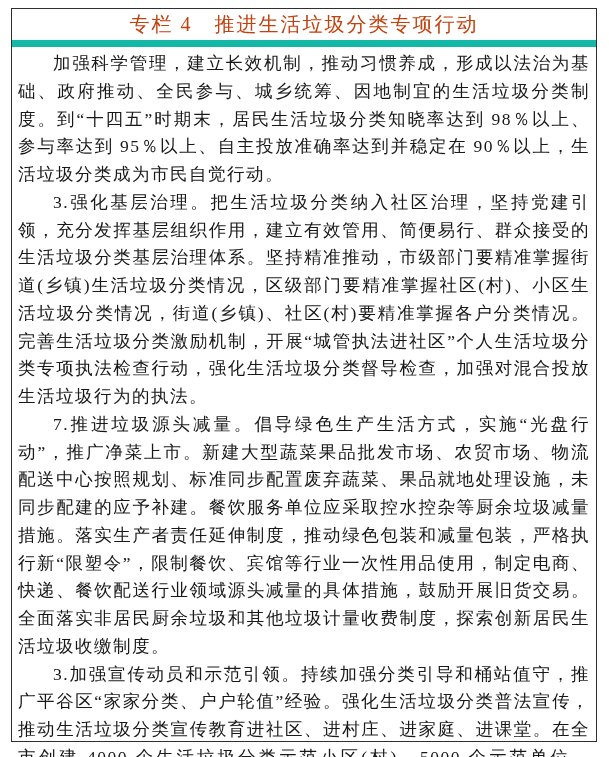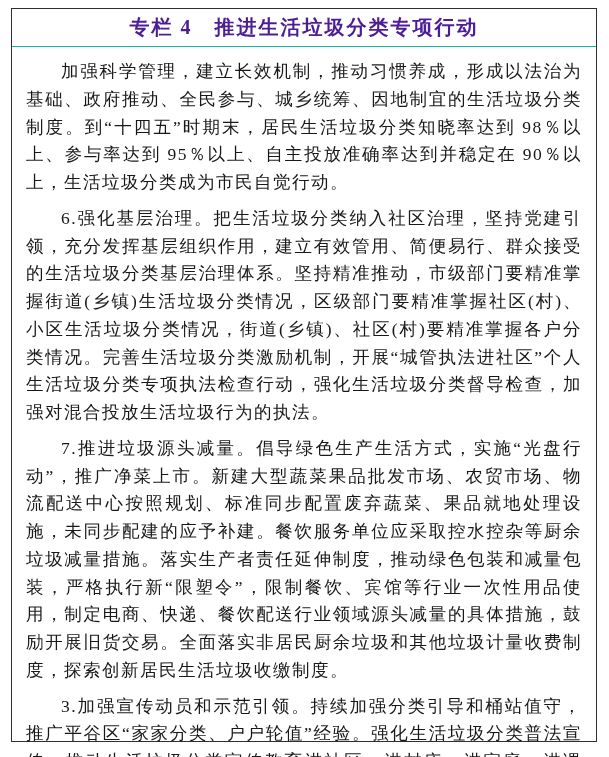--- a/index.html
+++ b/index.html
@@ -21,48 +21,48 @@
     top: 8px;
     width: 586px;
     height: 734px;
     box-sizing: border-box;
     border: 1px solid #2f2f2f;
     background: #ffffff;
   }
   .panel-title {
     box-sizing: border-box;
     height: 38px;
-    border-bottom: 1px solid #14b8a6;
+    border-bottom: 7px solid #14b8a6;
     display: flex;
     align-items: center;
     justify-content: center;
     font-size: 20px;
-    font-weight: 700;
+    font-weight: 400;
     letter-spacing: 2px;
-    color: #4c1d95;
+    color: #c2410c;
   }
   .panel-body {
     box-sizing: border-box;
     padding: 3px 6px 0 6px;
     font-size: 17.5px;
     line-height: 27.75px;
     letter-spacing: 1.5px;
     text-align: justify;
     text-justify: inter-ideograph;
     color: #181818;
   }
   .panel-body p {
-    margin: 8px;
+    margin: 0;
     text-indent: 2em;
   }
 </style>
 </head>
 <body>
 
 <div class="panel">
   <div class="panel-title">专栏 4　推进生活垃圾分类专项行动</div>
   <div class="panel-body">
       <p>加强科学管理，建立长效机制，推动习惯养成，形成以法治为基础、政府推动、全民参与、城乡统筹、因地制宜的生活垃圾分类制度。到“十四五”时期末，居民生活垃圾分类知晓率达到 98％以上、参与率达到 95％以上、自主投放准确率达到并稳定在 90％以上，生活垃圾分类成为市民自觉行动。</p>
-      <p>6.强化基层治理。把生活垃圾分类纳入社区治理，坚持党建引领，充分发挥基层组织作用，建立有效管用、简便易行、群众接受的生活垃圾分类基层治理体系。坚持精准推动，市级部门要精准掌握街道(乡镇)生活垃圾分类情况，区级部门要精准掌握社区(村)、小区生活垃圾分类情况，街道(乡镇)、社区(村)要精准掌握各户分类情况。完善生活垃圾分类激励机制，开展“城管执法进社区”个人生活垃圾分类专项执法检查行动，强化生活垃圾分类督导检查，加强对混合投放生活垃圾行为的执法。</p>
+      <p>3.强化基层治理。把生活垃圾分类纳入社区治理，坚持党建引领，充分发挥基层组织作用，建立有效管用、简便易行、群众接受的生活垃圾分类基层治理体系。坚持精准推动，市级部门要精准掌握街道(乡镇)生活垃圾分类情况，区级部门要精准掌握社区(村)、小区生活垃圾分类情况，街道(乡镇)、社区(村)要精准掌握各户分类情况。完善生活垃圾分类激励机制，开展“城管执法进社区”个人生活垃圾分类专项执法检查行动，强化生活垃圾分类督导检查，加强对混合投放生活垃圾行为的执法。</p>
       <p>7.推进垃圾源头减量。倡导绿色生产生活方式，实施“光盘行动”，推广净菜上市。新建大型蔬菜果品批发市场、农贸市场、物流配送中心按照规划、标准同步配置废弃蔬菜、果品就地处理设施，未同步配建的应予补建。餐饮服务单位应采取控水控杂等厨余垃圾减量措施。落实生产者责任延伸制度，推动绿色包装和减量包装，严格执行新“限塑令”，限制餐饮、宾馆等行业一次性用品使用，制定电商、快递、餐饮配送行业领域源头减量的具体措施，鼓励开展旧货交易。全面落实非居民厨余垃圾和其他垃圾计量收费制度，探索创新居民生活垃圾收缴制度。</p>
       <p>3.加强宣传动员和示范引领。持续加强分类引导和桶站值守，推广平谷区“家家分类、户户轮值”经验。强化生活垃圾分类普法宣传，推动生活垃圾分类宣传教育进社区、进村庄、进家庭、进课堂。在全市创建 4000 个生活垃圾分类示范小区(村)、5000 个示范单位、1000 个示范商业楼宇、30 个示范商业街区。实现示范校园全面创建，引导生活垃圾分类从娃娃抓起。</p>
     </div>
 </div>
 
 </body></html>

